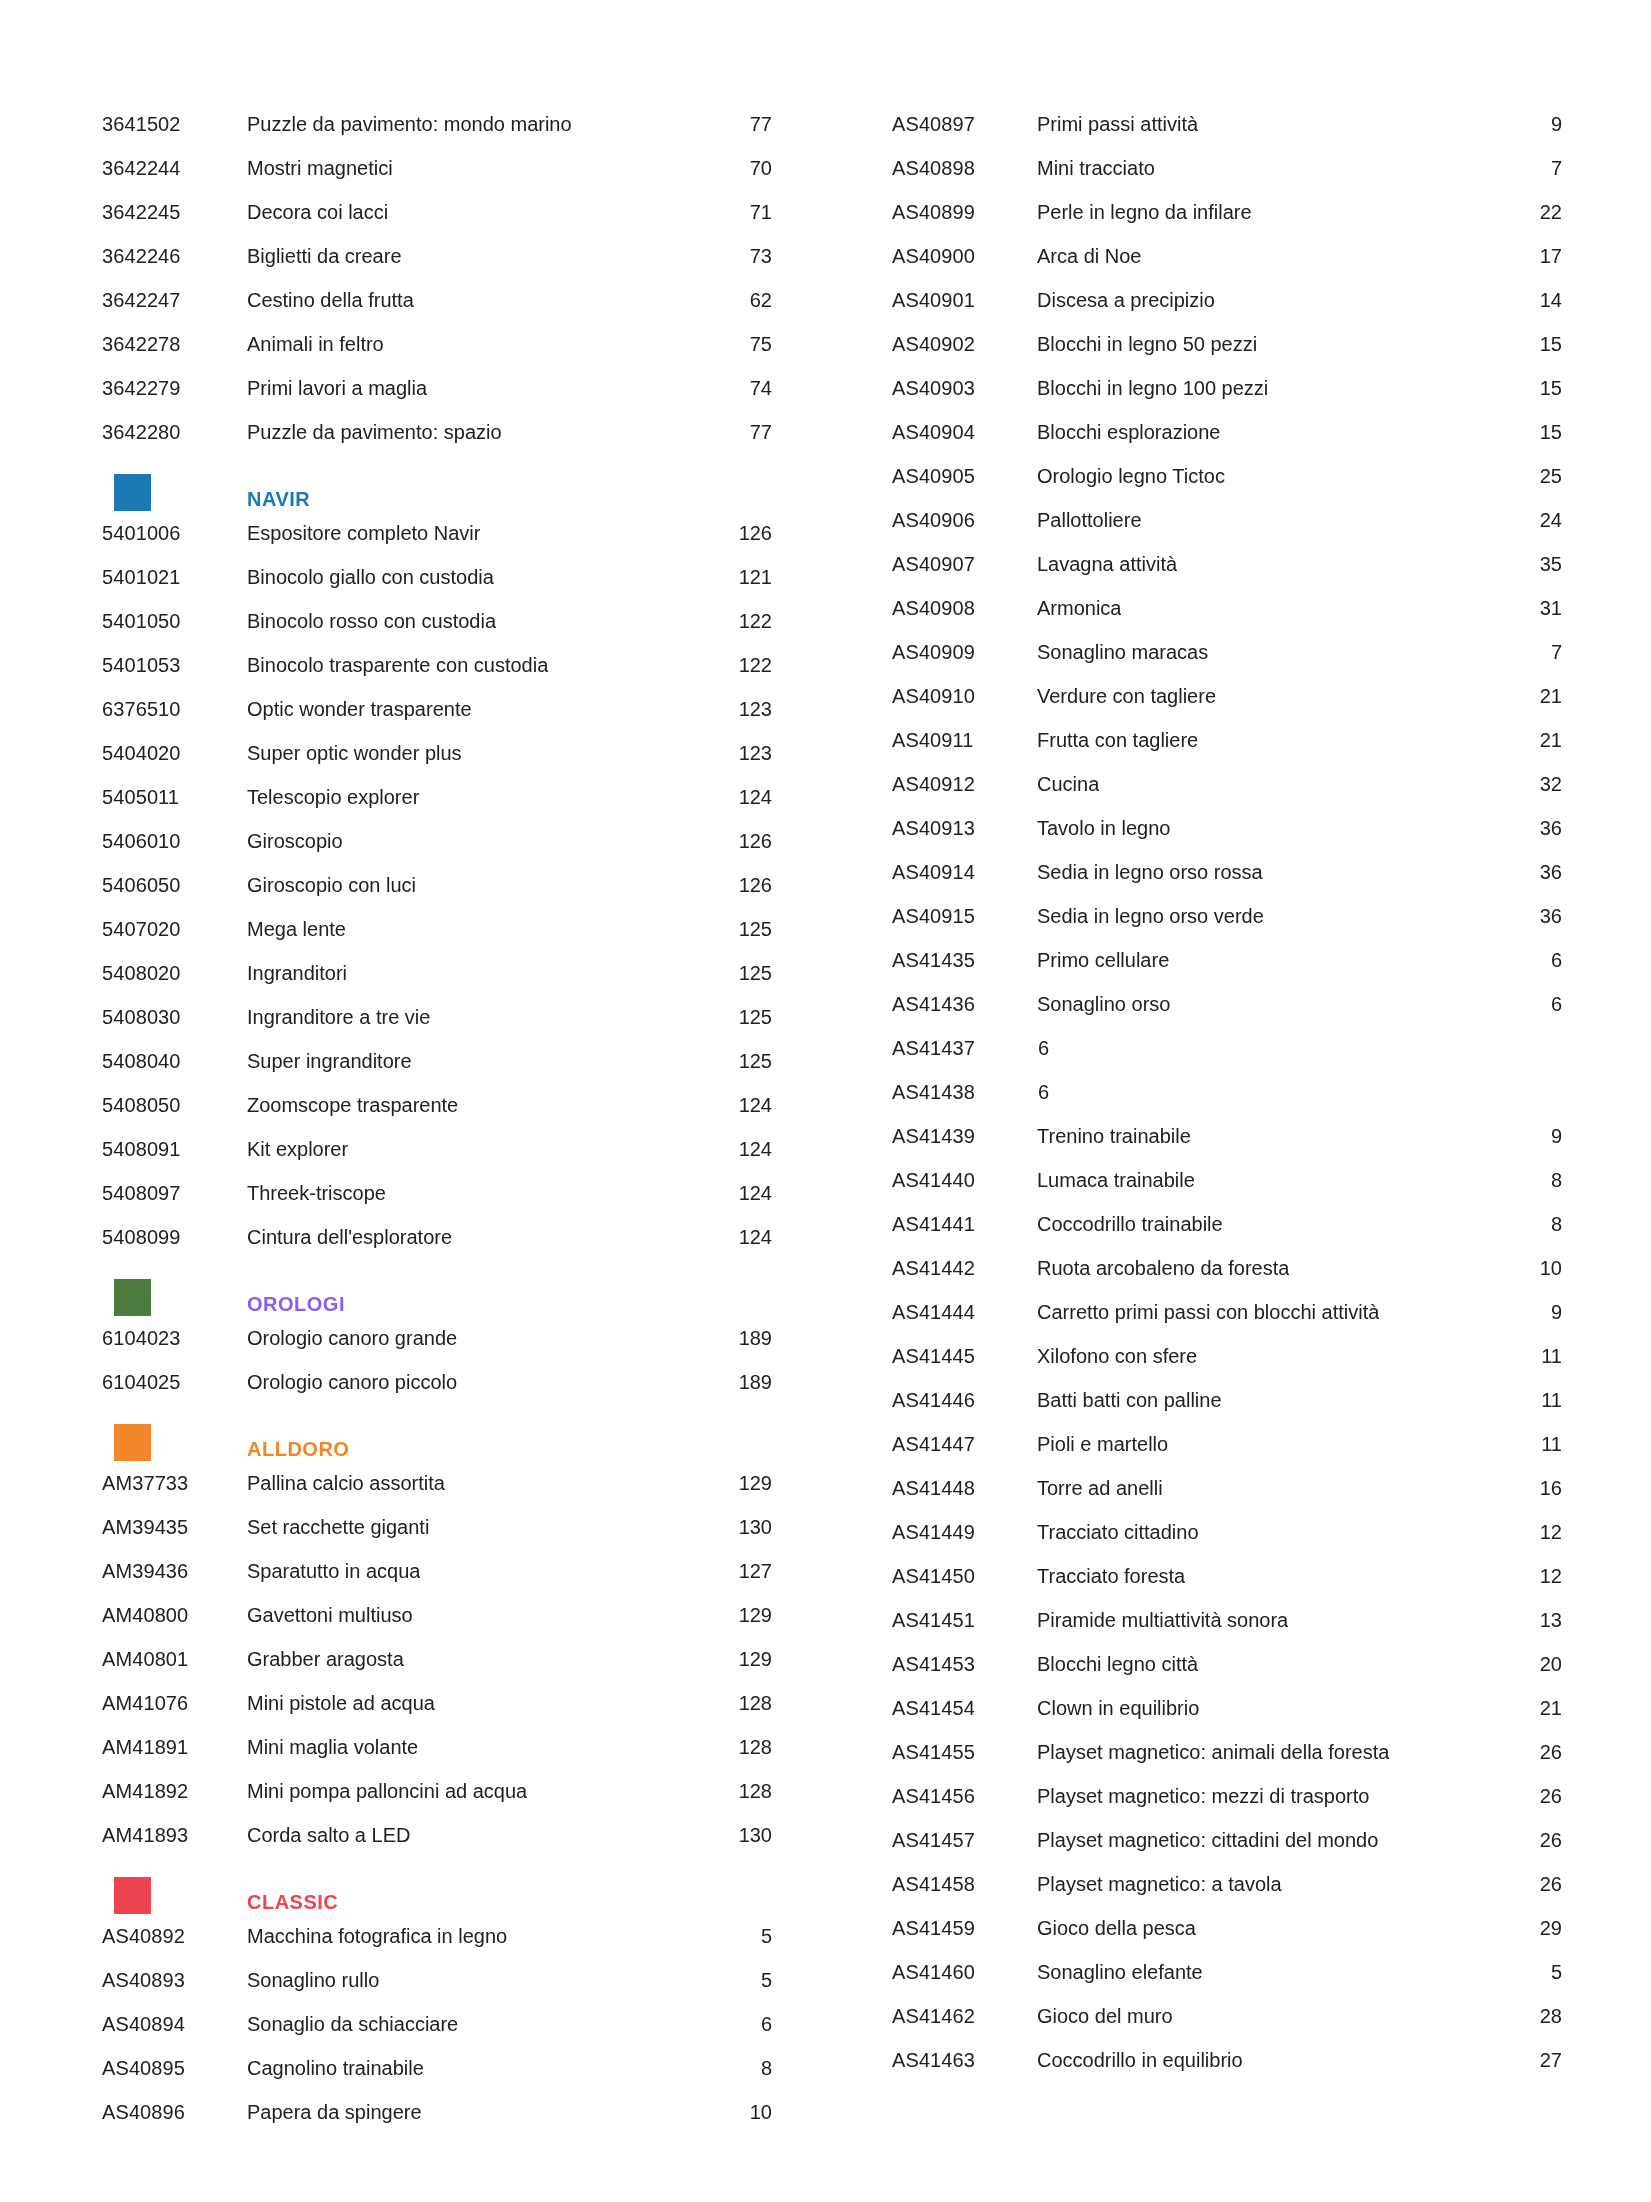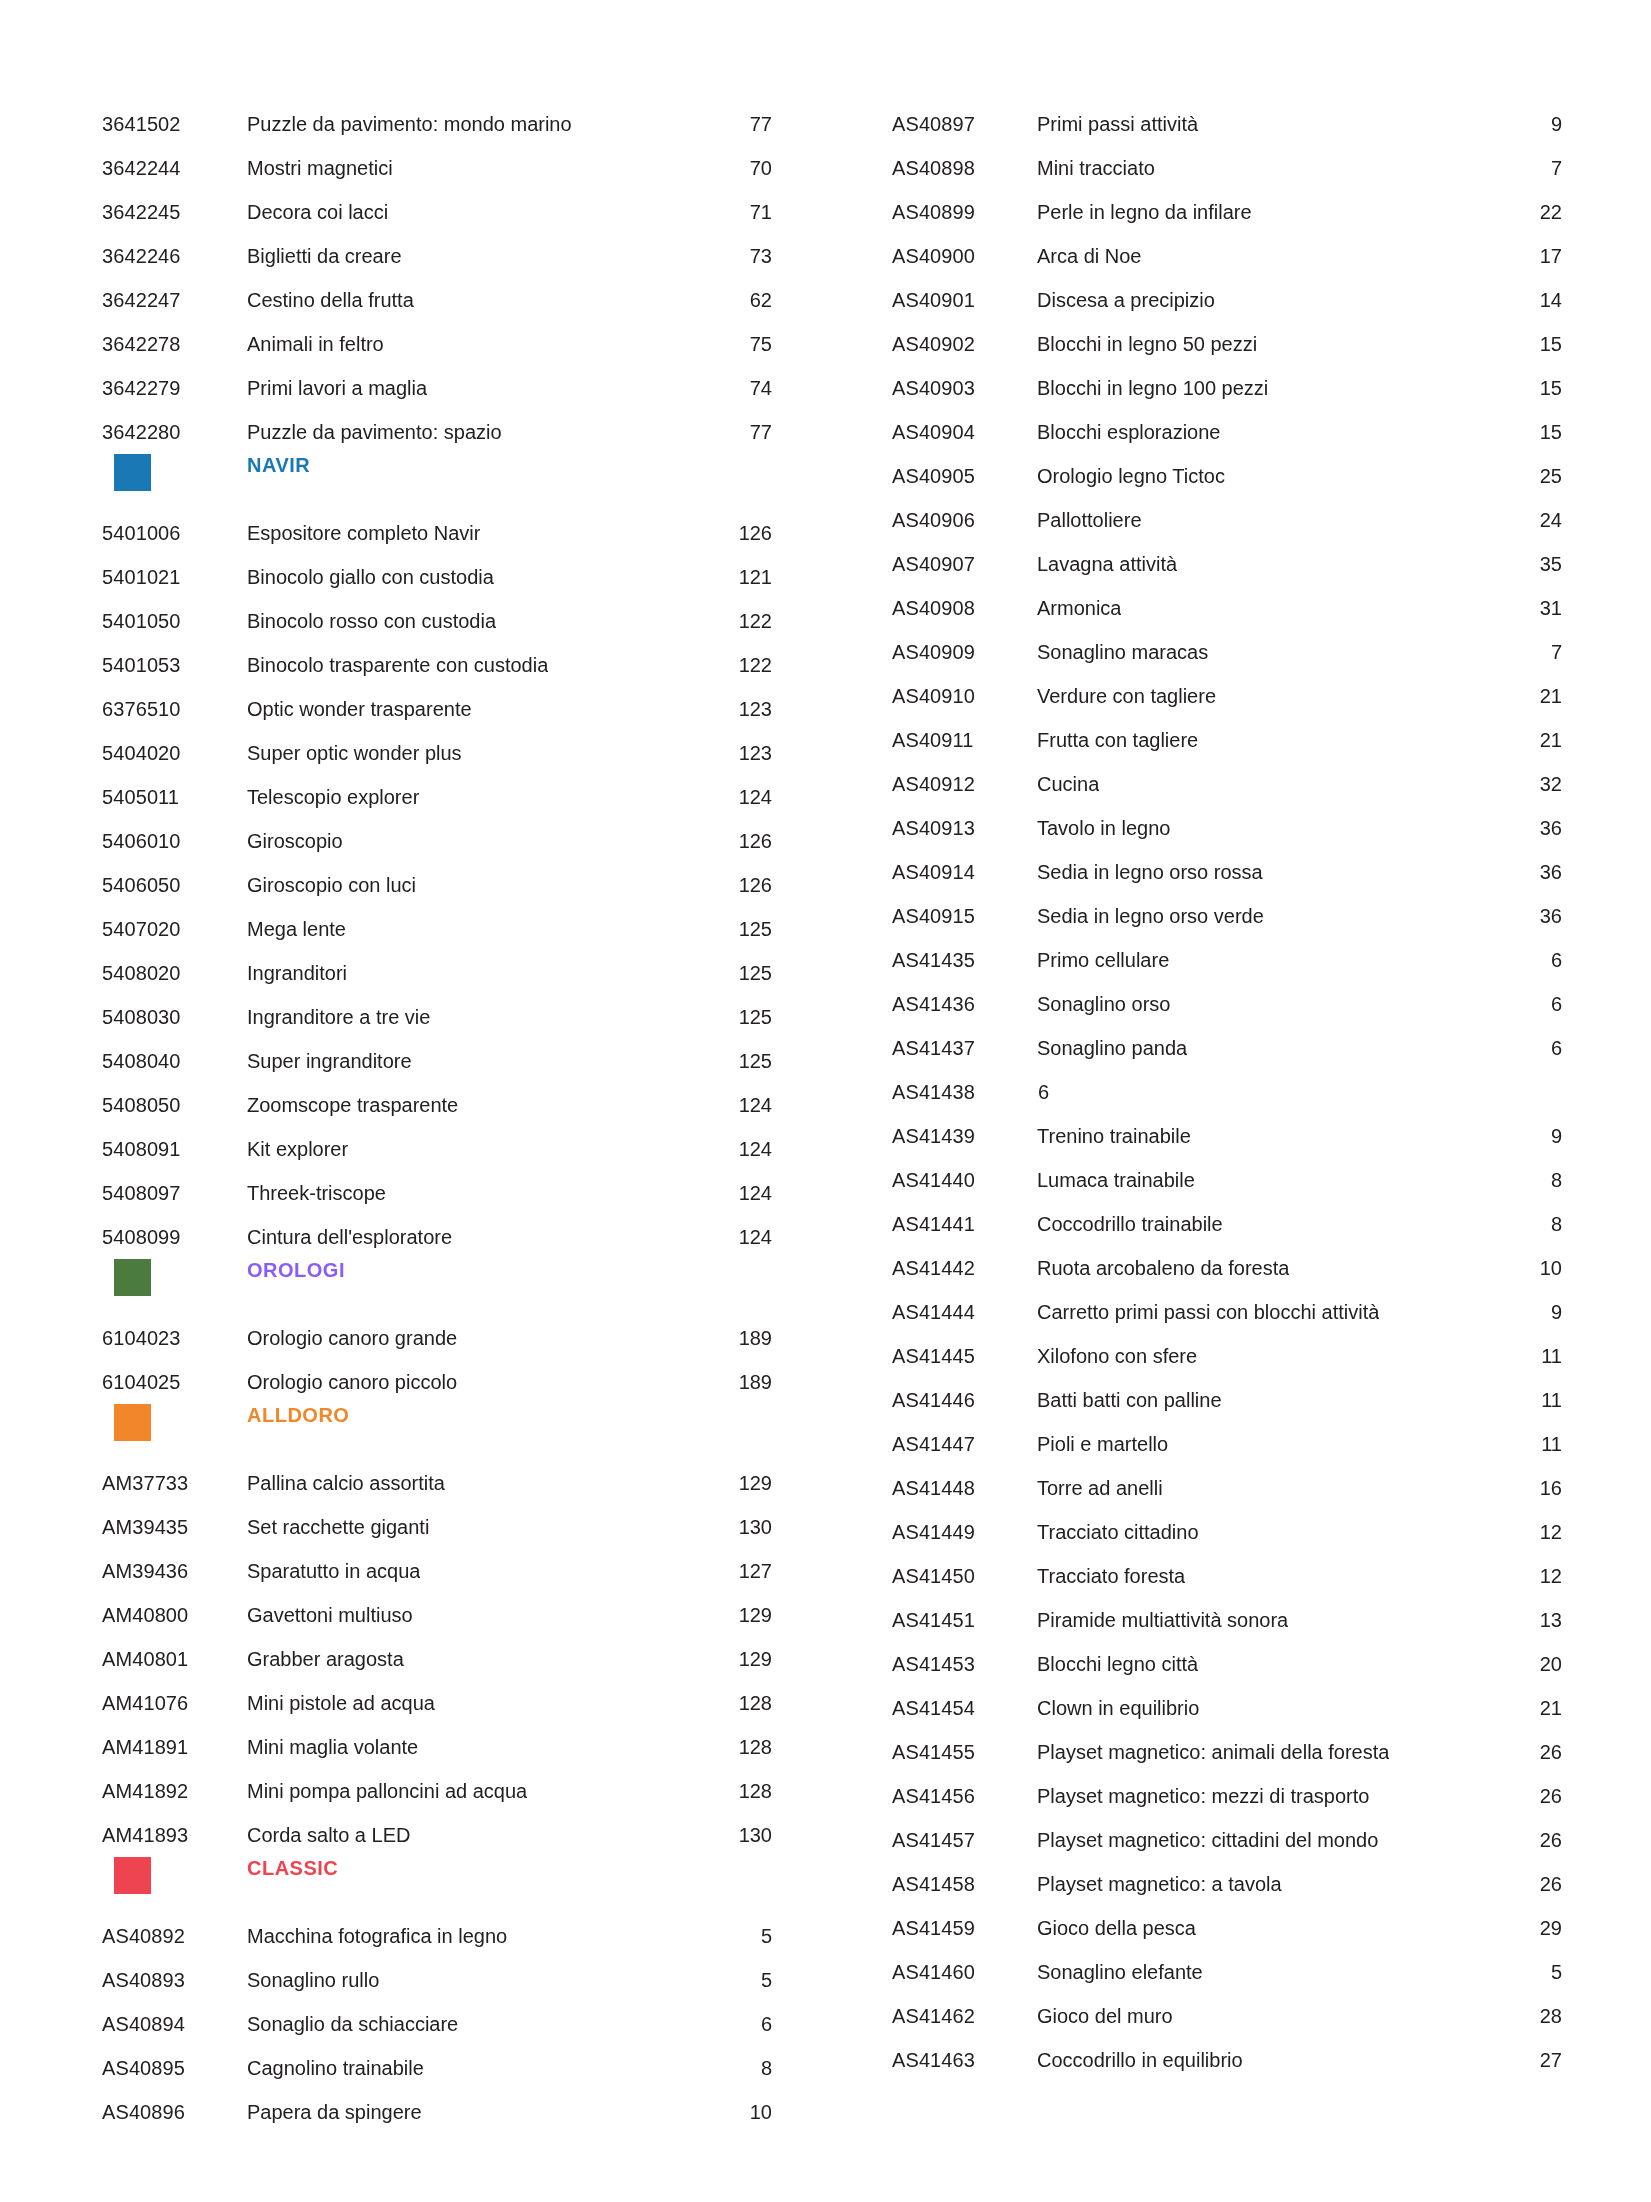--- a/index.html
+++ b/index.html
@@ -89,21 +89,21 @@
     flex: 0 0 auto;
     font-size: 20px;
     color: #23201f;
     text-align: right;
     padding-left: 0.9px;
   }
 
   
   .section {
     display: flex;
-    align-items: flex-start;
+    align-items: flex-end;
     height: 57px;
   }
 
   .swatch {
     flex: 0 0 auto;
     width: 37px;
     height: 37px;
     margin-left: 12px;
     margin-right: 96px;
   }
@@ -628,24 +628,20 @@
       <div class="entry">
         <span class="code">AS41436</span>
         <span class="namewrap">
           <span class="name">Sonaglino orso </span>
           <span class="leader"></span>
         </span>
         <span class="page">6</span>
       </div>
       <div class="entry">
         <span class="code">AS41437</span>
-        <span class="namewrap">
-          <span class="name">Sonaglino panda</span>
-          <span class="leader"></span>
-        </span>
         <span class="page">6</span>
       </div>
       <div class="entry">
         <span class="code">AS41438</span>
         <span class="page">6</span>
       </div>
       <div class="entry">
         <span class="code">AS41439</span>
         <span class="namewrap">
           <span class="name">Trenino trainabile</span>

